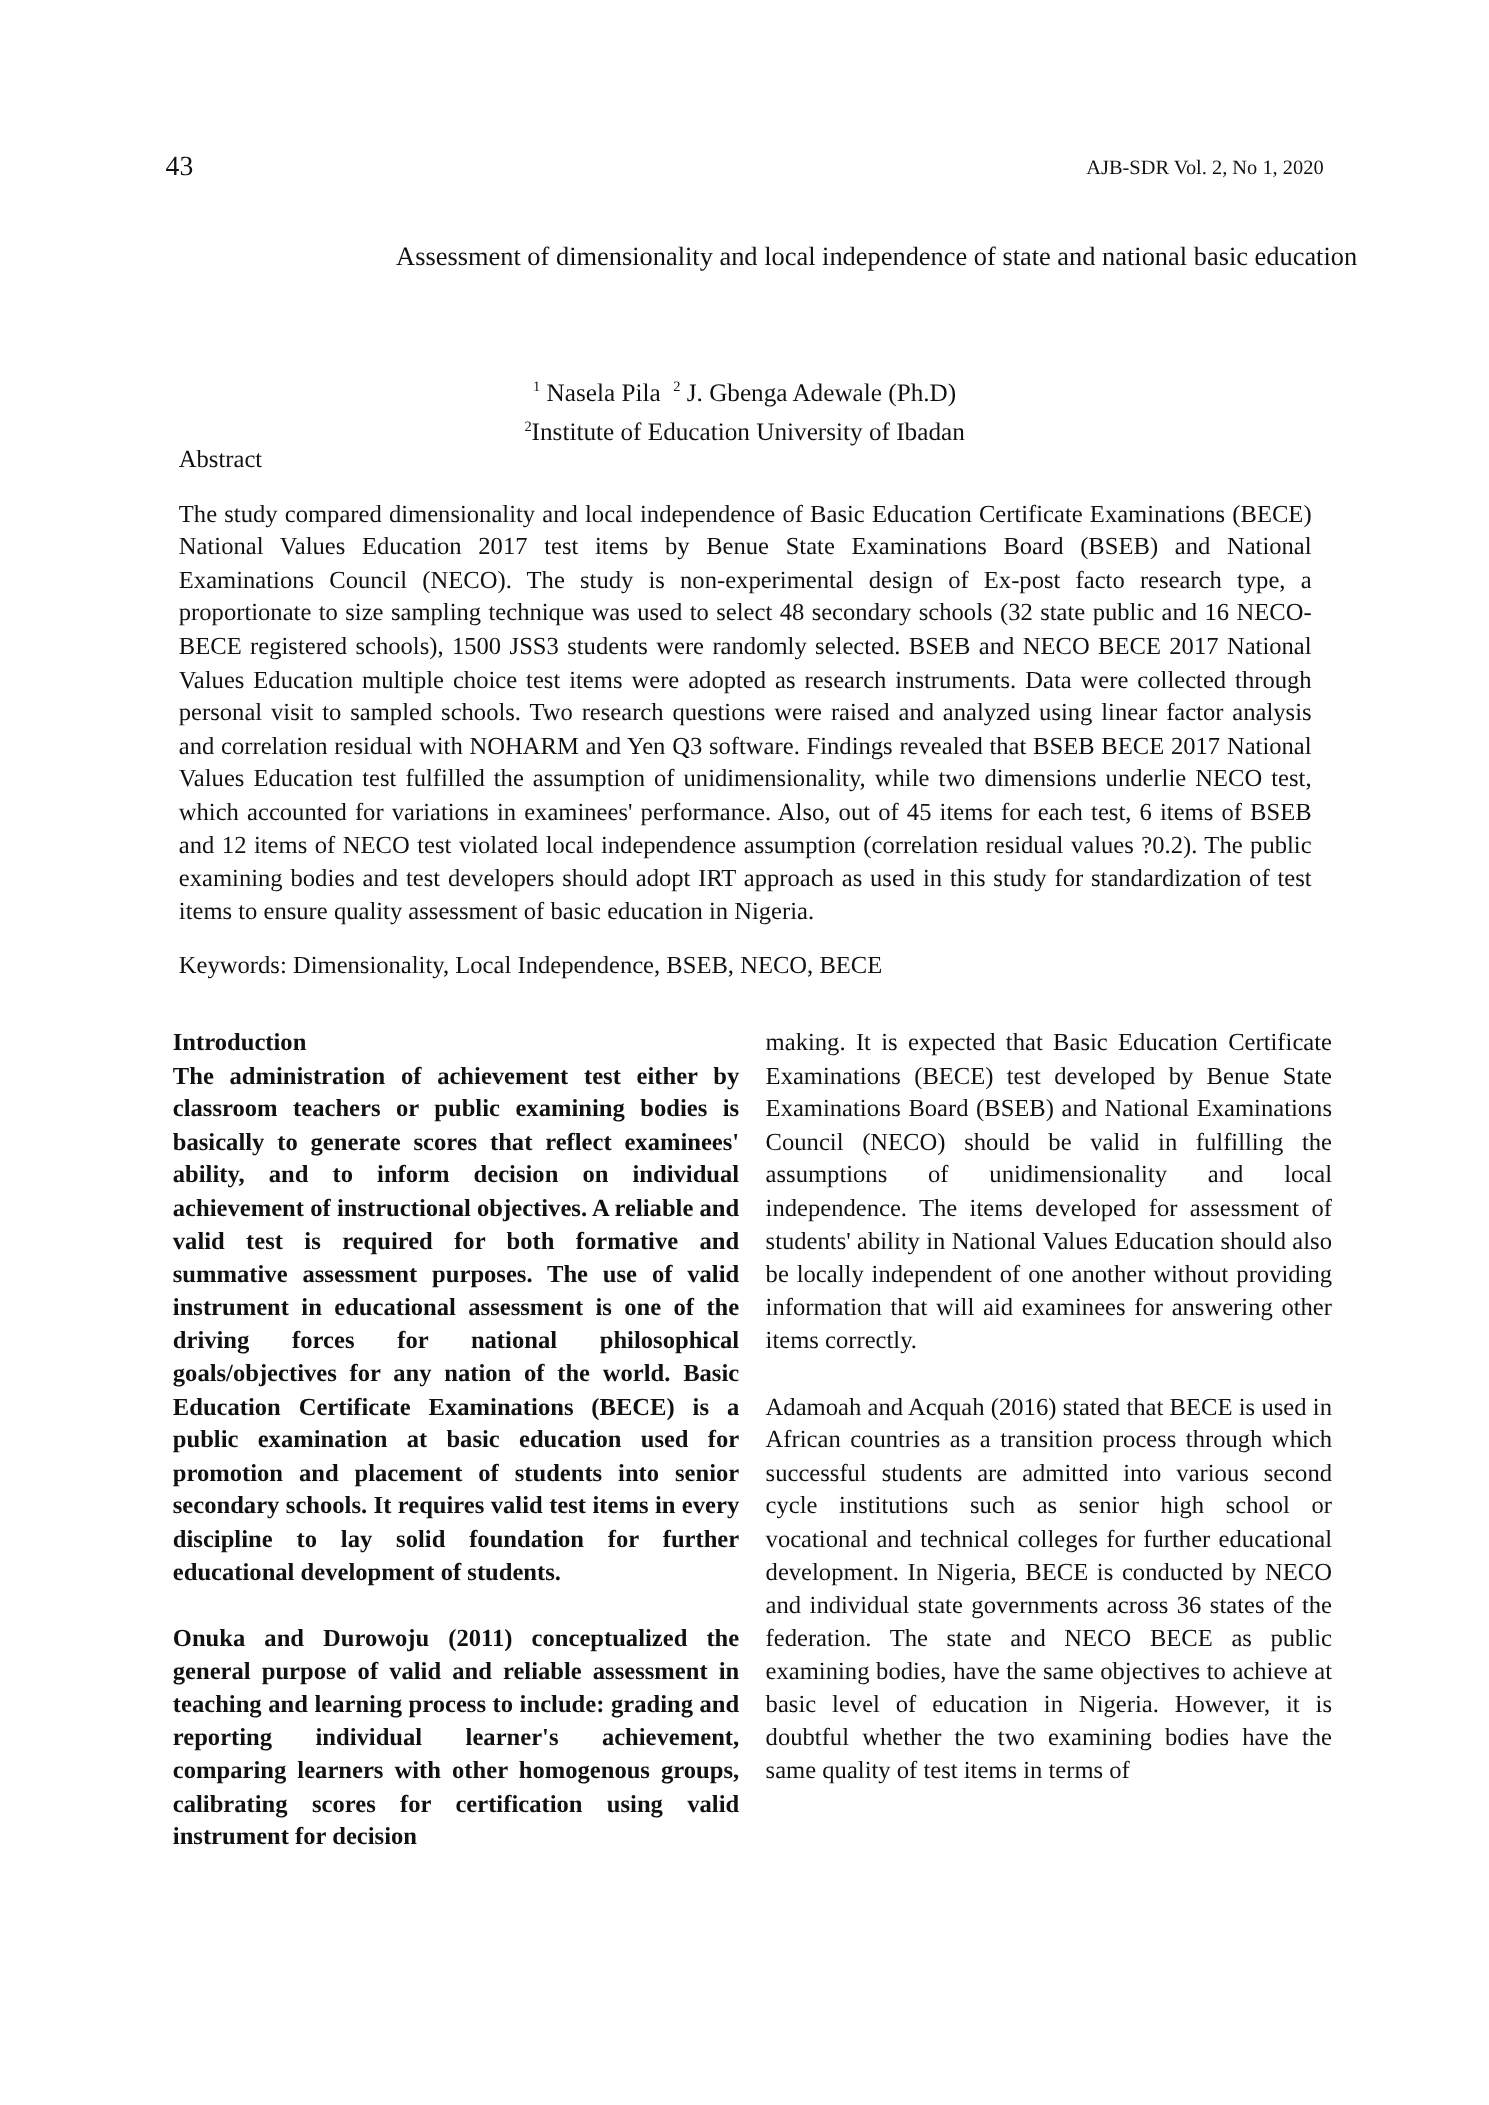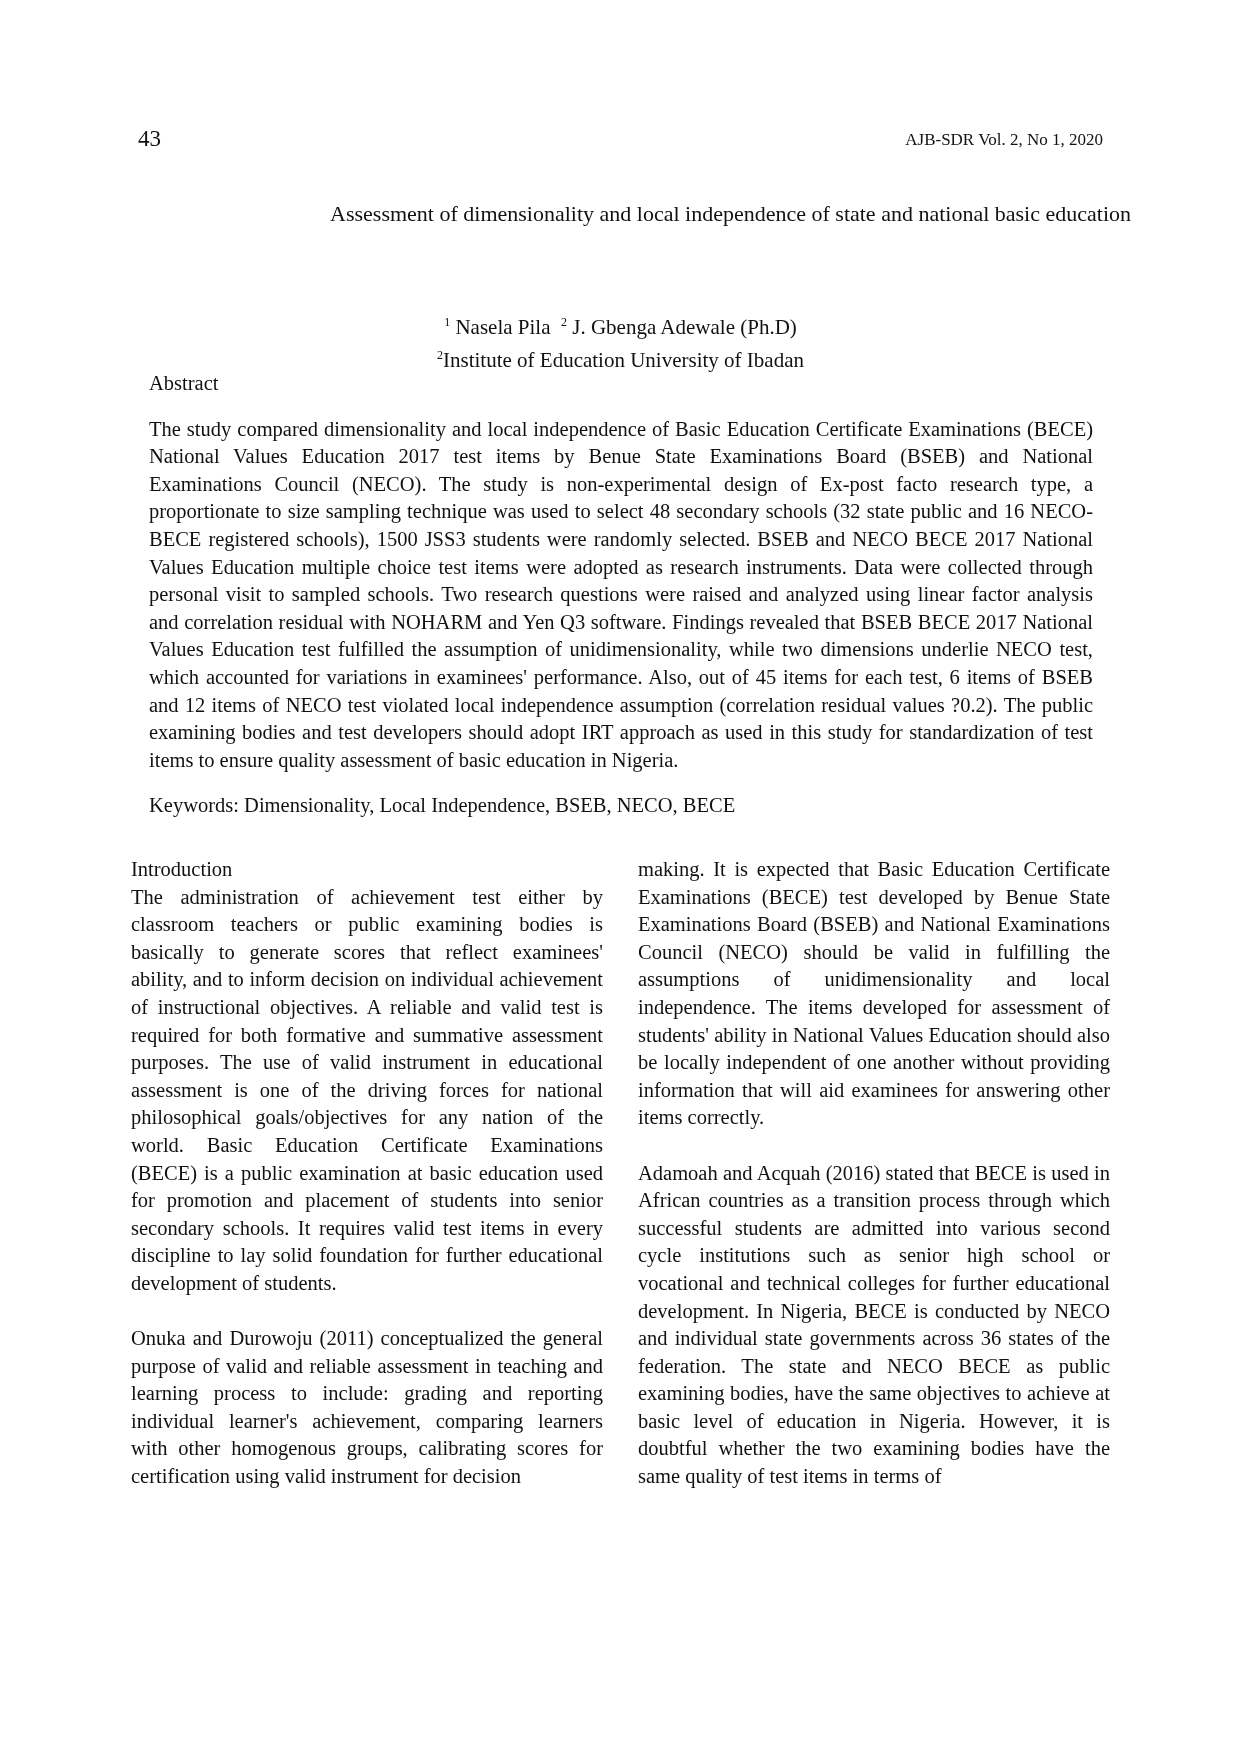--- a/index.html
+++ b/index.html
@@ -12,21 +12,21 @@
   .authors { position: absolute; left: 110px; width: 1021px; top: 264px; text-align: center;
              font-size: 21px; line-height: 28px; margin-top: 44px; }
   .authors sup { font-size: 12px; }
   .abstract { position: absolute; left: 131px; width: 980px; top: 352px;
               font-size: 20.5px; line-height: 27.6px; text-align: justify; }
   .abstract p { margin: 18px; }
   .col { position: absolute; top: 856px; width: 472px; font-size: 20.5px; line-height: 27.6px;
          text-align: justify; }
   .col p { margin: 0; }
   .col .gap { height: 27.6px; }
-  .col-left { left: 131px; }
+  .col-left { left: 144px; font-weight: bold; }
   .col-right { left: 638px; }
 </style>
 </head>
 <body>
 
 <div class="page-num">43</div>
 <div class="journal">AJB-SDR Vol. 2, No 1, 2020</div>
 
 <div class="title">
   <div>Assessment of dimensionality and local independence of state and national basic education</div>

